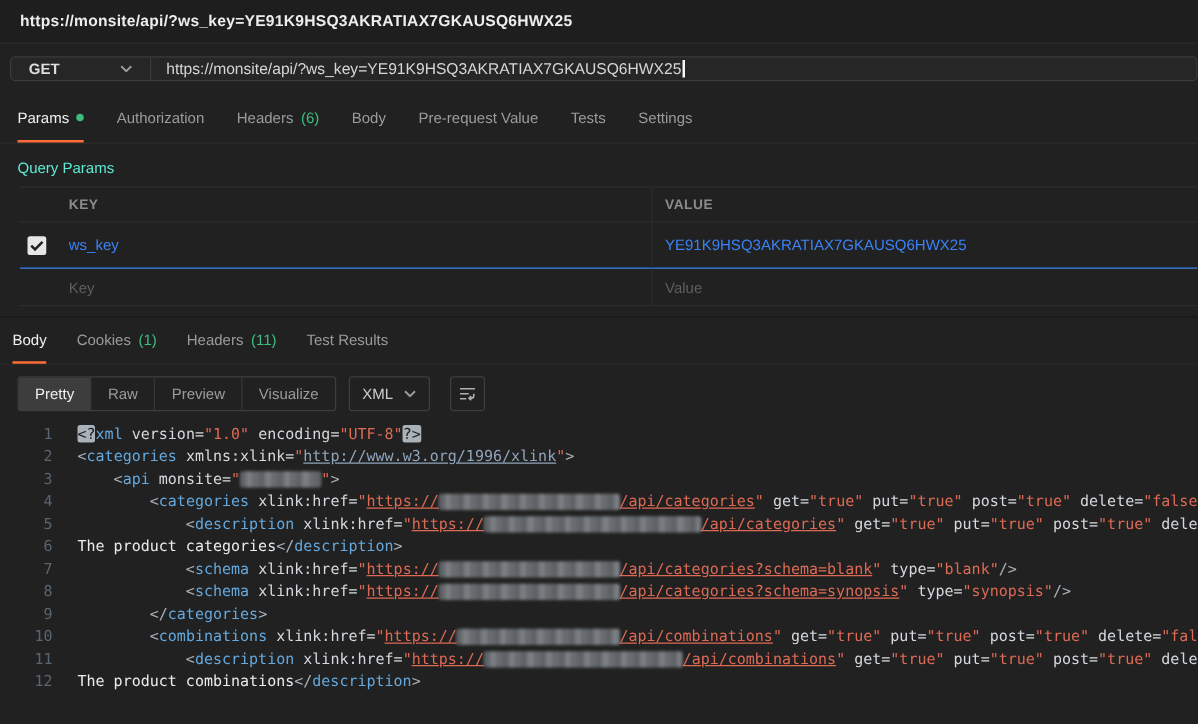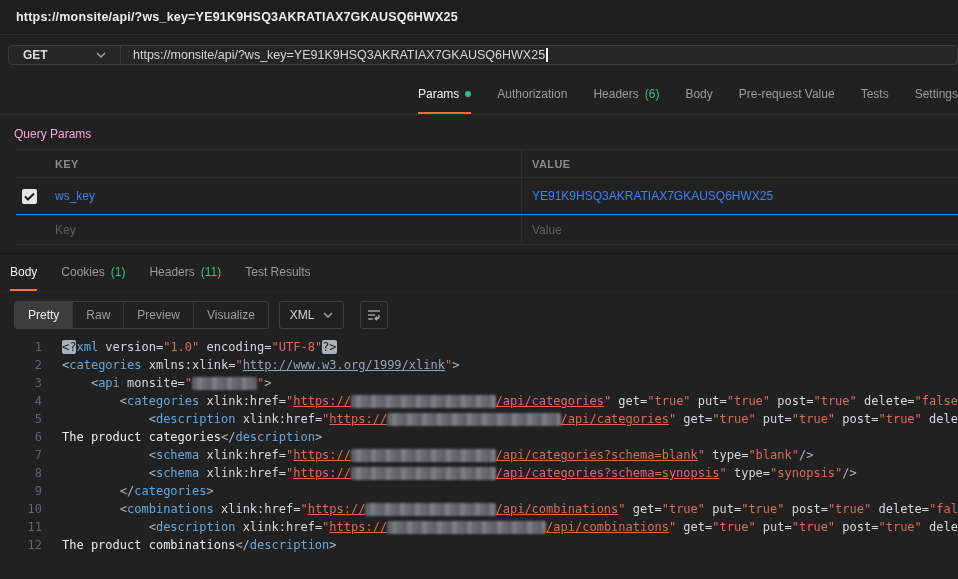--- a/index.html
+++ b/index.html
@@ -29,30 +29,30 @@
   }
   .url-input{
     flex:1; display:flex; align-items:center; padding:0 12px;
     font-size:12.5px; color:#d6d6d6; white-space:nowrap; overflow:hidden; cursor:text;
   }
   .caret{ display:inline-block; width:1.5px; height:14px; background:#f5f5f5;
     margin-left:1px; animation:blink 1.1s step-end infinite; }
   @keyframes blink{ 50%{ opacity:0; } }
   
   .tabs-row{ display:flex; align-items:stretch; height:40px; padding-left:14px;
-    gap:26px; border-bottom:1px solid #2d2d2d;justify-content:flex-end; }
+    gap:26px; border-bottom:1px solid #2d2d2d; }
   .resp-tabs{ display:flex; align-items:stretch; height:38px; padding-left:10px;
     gap:24px; border-bottom:1px solid #272727; }
   .tab{ display:flex; align-items:center; gap:6px; font-size:12px; color:#9b9b9b;
     border-bottom:2px solid transparent; cursor:pointer; }
   .tab.active{ color:#f2f2f2; border-bottom-color:var(--orange); }
   .dot{ width:6px; height:6px; border-radius:50%; background:var(--green); }
   .count{ color:var(--green); }
   
-  .section-label{ margin:12px 0 8px 14px; font-size:12px; color:#f9a8d4; }
+  .section-label{ margin:12px 0 8px 14px; font-size:12px; color:#5eead4; }
   .param-table{ margin:0 0 0 16px; }
   .p-row{ display:grid; grid-template-columns:39px 466px 1fr; align-items:stretch; }
   .p-row > div{ display:flex; align-items:center; }
   .p-row.header{ height:29px; border-top:1px solid #2d2d2d; border-bottom:1px solid #2d2d2d;
     color:#8b8b8b; font-size:11px; font-weight:700; letter-spacing:.4px; }
   .p-row.data{ height:37px; border-bottom:1px solid #3b82f6; font-size:12px; color:#3b82f6; }
   .p-row.ph{ height:30px; border-bottom:1px solid #2d2d2d; font-size:12px; color:#5e5e5e; }
   .cell-c{ padding-left:6px; }
   .cell-v{ border-left:1px solid #2d2d2d; padding-left:10px; }
   .checkbox{ width:15px; height:15px; background:#e6e6e6; border-radius:2px;
@@ -204,21 +204,21 @@
   </div>
 </div>
 
 <div class="code">
     <div class="code-line">
       <span class="ln">1</span>
       <span class="lc"><span class="tk-bh">&lt;?</span><span class="tk-t">xml</span><span class="tk-a"> version=</span><span class="tk-s">"1.0"</span><span class="tk-a"> encoding=</span><span class="tk-s">"UTF-8"</span><span class="tk-bh">?&gt;</span></span>
     </div>
     <div class="code-line">
       <span class="ln">2</span>
-      <span class="lc"><span class="tk-p">&lt;</span><span class="tk-t">categories</span><span class="tk-a"> xmlns:xlink=</span><span class="tk-s">"</span><span class="tk-lb">http://www.w3.org/1999/xlink</span><span class="tk-s">"</span><span class="tk-p">&gt;</span></span>
+      <span class="lc"><span class="tk-p">&lt;</span><span class="tk-t">categories</span><span class="tk-a"> xmlns:xlink=</span><span class="tk-s">"</span><span class="tk-lb">http://www.w3.org/1996/xlink</span><span class="tk-s">"</span><span class="tk-p">&gt;</span></span>
     </div>
     <div class="code-line">
       <span class="ln">3</span>
       <span class="lc"><span class="tk-p">    &lt;</span><span class="tk-t">api</span><span class="tk-a"> monsite=</span><span class="tk-s">"</span><span class="tk-b" style="width: 9ch;"></span><span class="tk-s">"</span><span class="tk-p">&gt;</span></span>
     </div>
     <div class="code-line">
       <span class="ln">4</span>
       <span class="lc"><span class="tk-p">        &lt;</span><span class="tk-t">categories</span><span class="tk-a"> xlink:href=</span><span class="tk-s">"</span><span class="tk-l">https://</span><span class="tk-b" style="width: 20ch;"></span><span class="tk-l">/api/categories</span><span class="tk-s">"</span><span class="tk-a"> get=</span><span class="tk-s">"true"</span><span class="tk-a"> put=</span><span class="tk-s">"true"</span><span class="tk-a"> post=</span><span class="tk-s">"true"</span><span class="tk-a"> delete=</span><span class="tk-s">"false"</span></span>
     </div>
     <div class="code-line">

